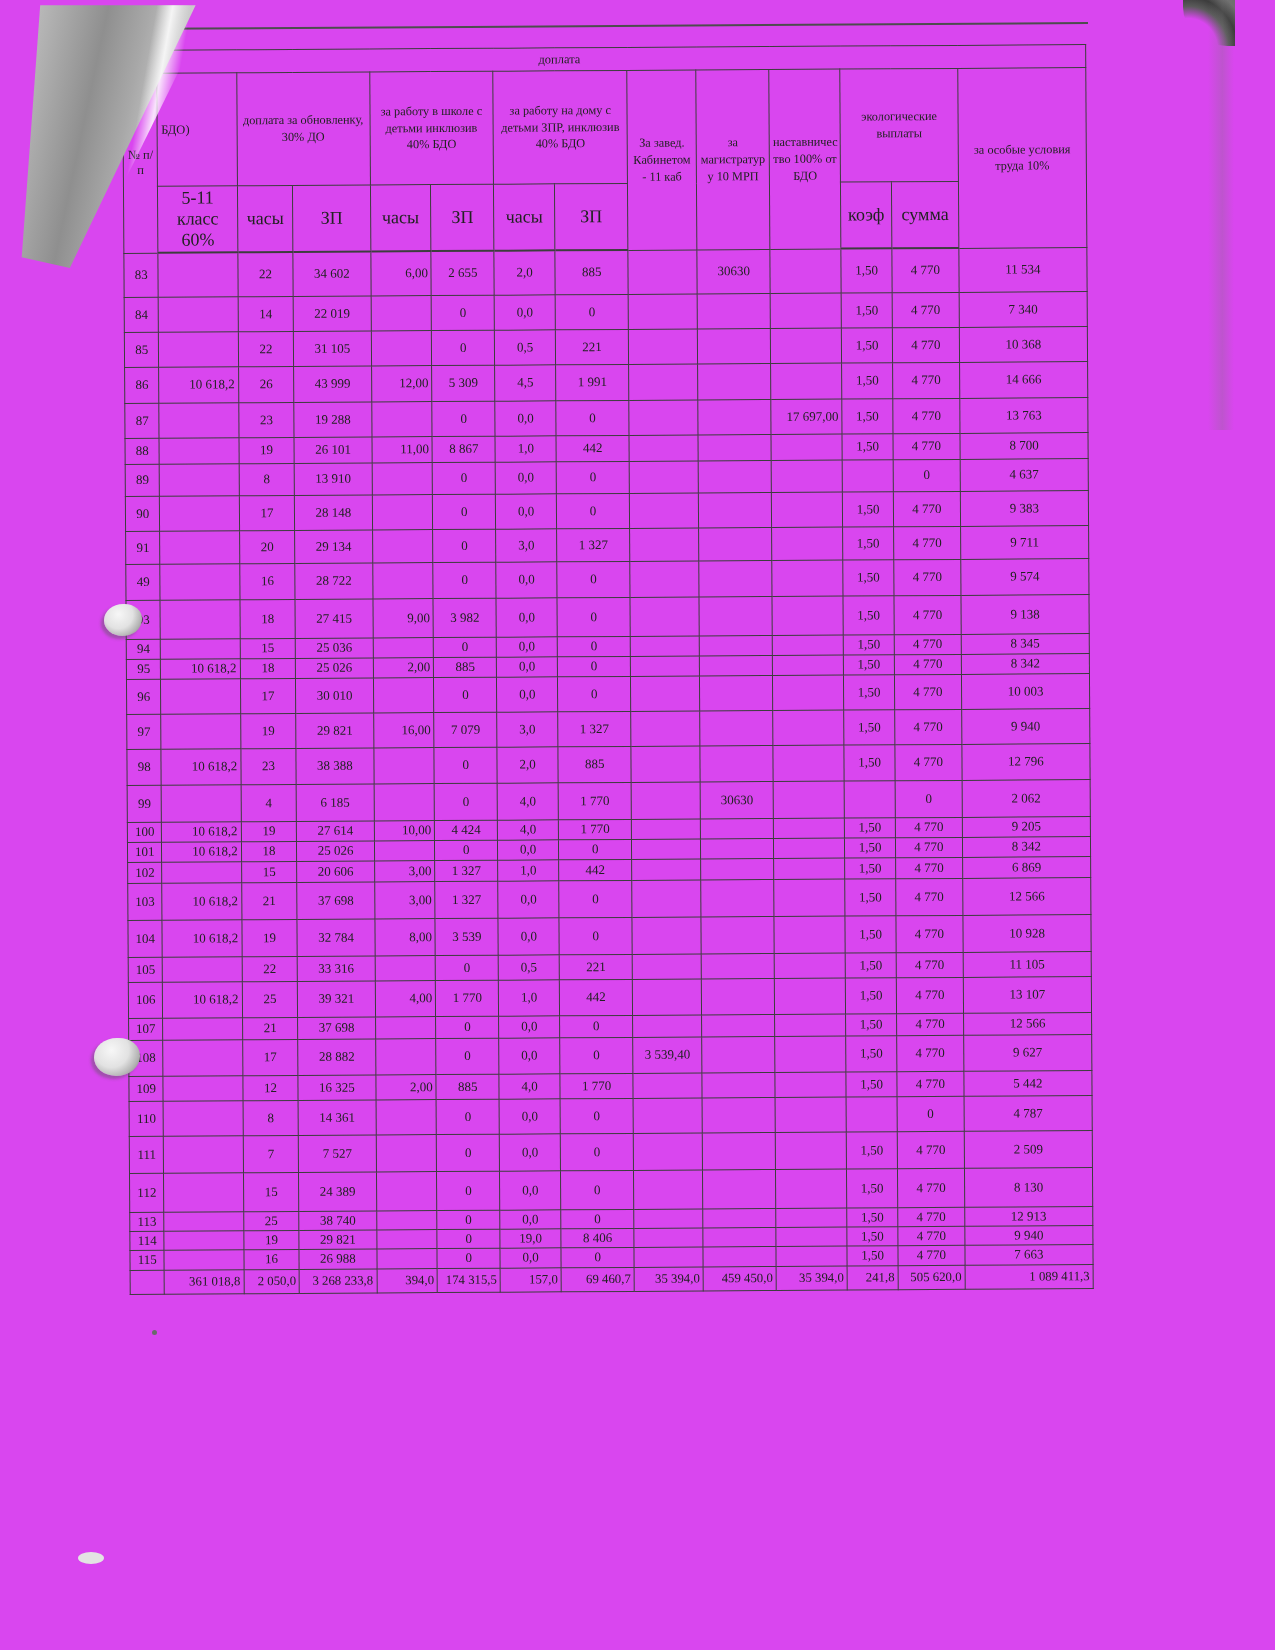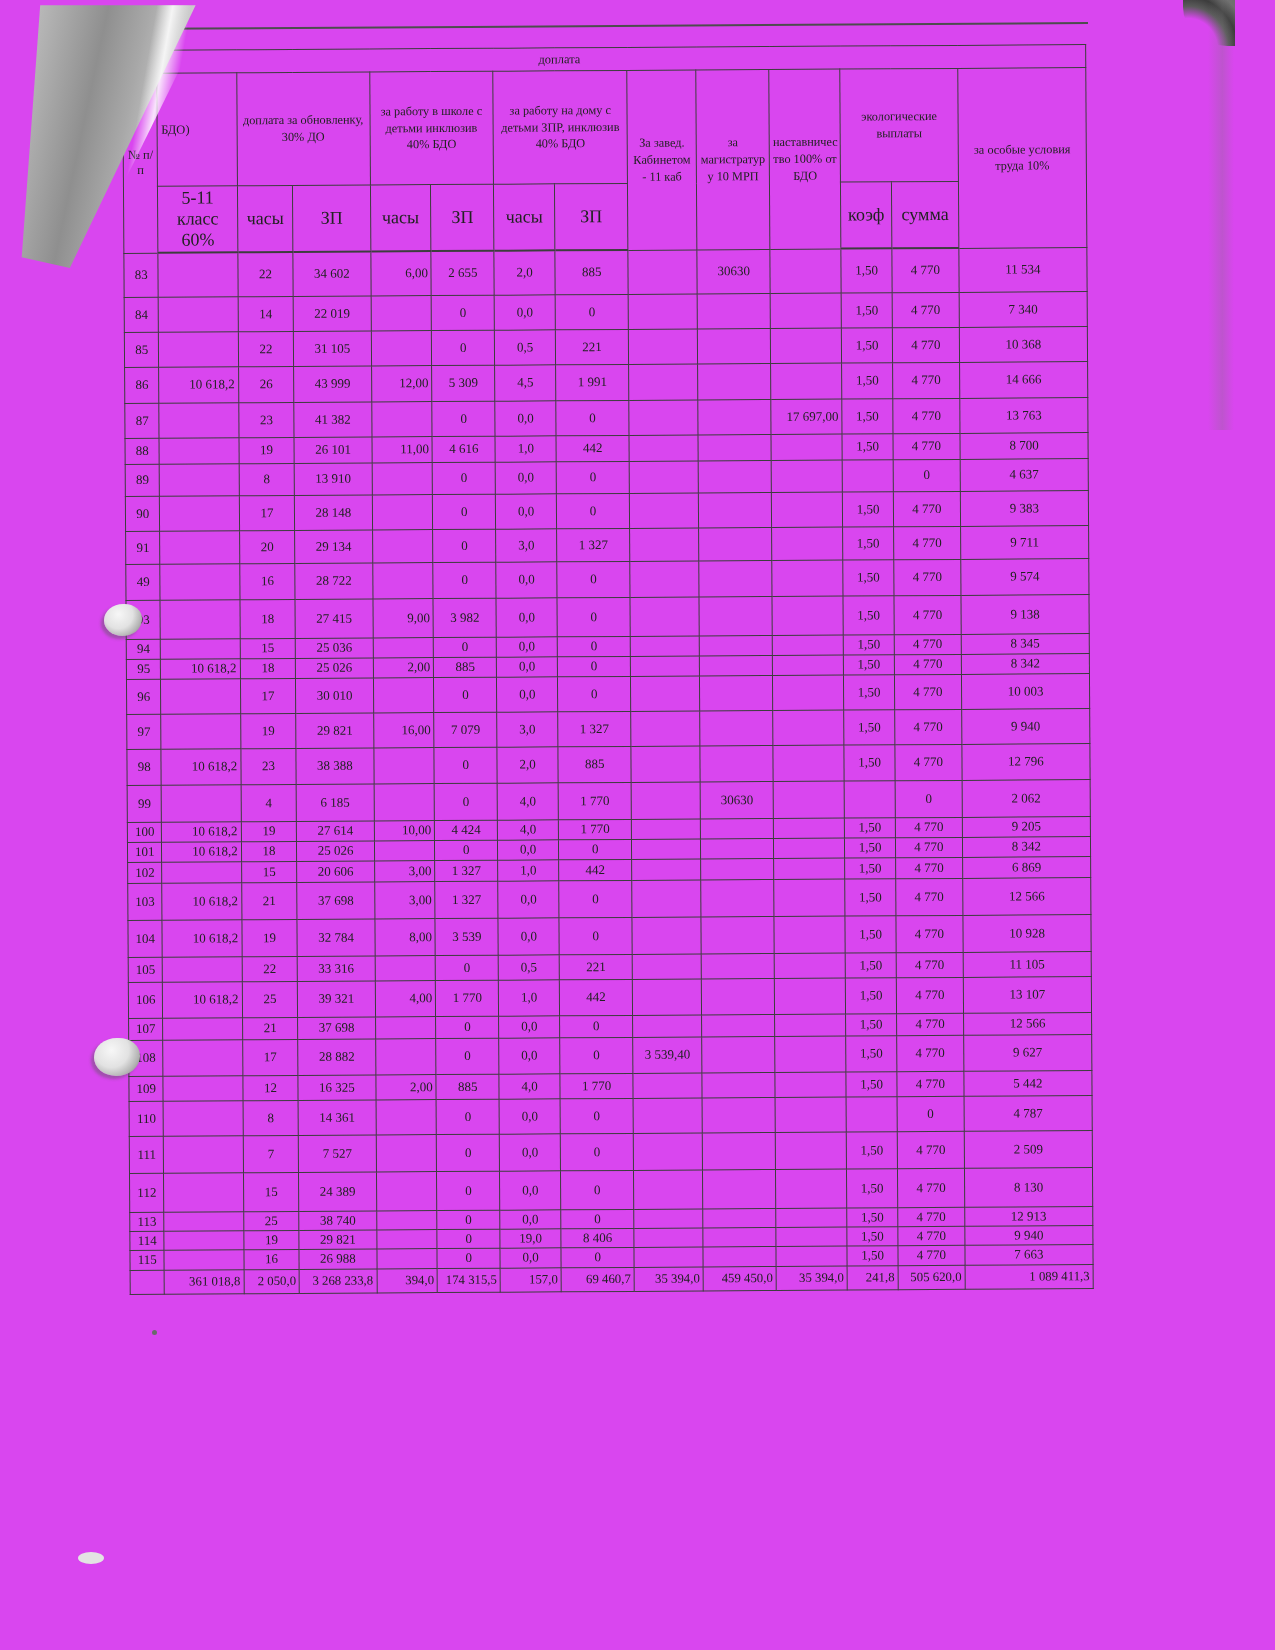--- a/index.html
+++ b/index.html
@@ -188,39 +188,39 @@
             <td class="c"></td>
             <td class="r"></td>
             <td class="c">1,50</td>
             <td class="c">4 770</td>
             <td class="c">14 666</td>
           </tr>
           <tr style="height: 35px;">
             <td class="c">87</td>
             <td class="r"></td>
             <td class="c">23</td>
-            <td class="c">41 382</td>
+            <td class="c">19 288</td>
             <td class="r"></td>
             <td class="c">0</td>
             <td class="c">0,0</td>
             <td class="c">0</td>
             <td class="c"></td>
             <td class="c"></td>
             <td class="r">17 697,00</td>
             <td class="c">1,50</td>
             <td class="c">4 770</td>
             <td class="c">13 763</td>
           </tr>
           <tr style="height: 26px;">
             <td class="c">88</td>
             <td class="r"></td>
             <td class="c">19</td>
             <td class="c">26 101</td>
             <td class="r">11,00</td>
-            <td class="c">4 616</td>
+            <td class="c">8 867</td>
             <td class="c">1,0</td>
             <td class="c">442</td>
             <td class="c"></td>
             <td class="c"></td>
             <td class="r"></td>
             <td class="c">1,50</td>
             <td class="c">4 770</td>
             <td class="c">8 700</td>
           </tr>
           <tr style="height: 32px;">

